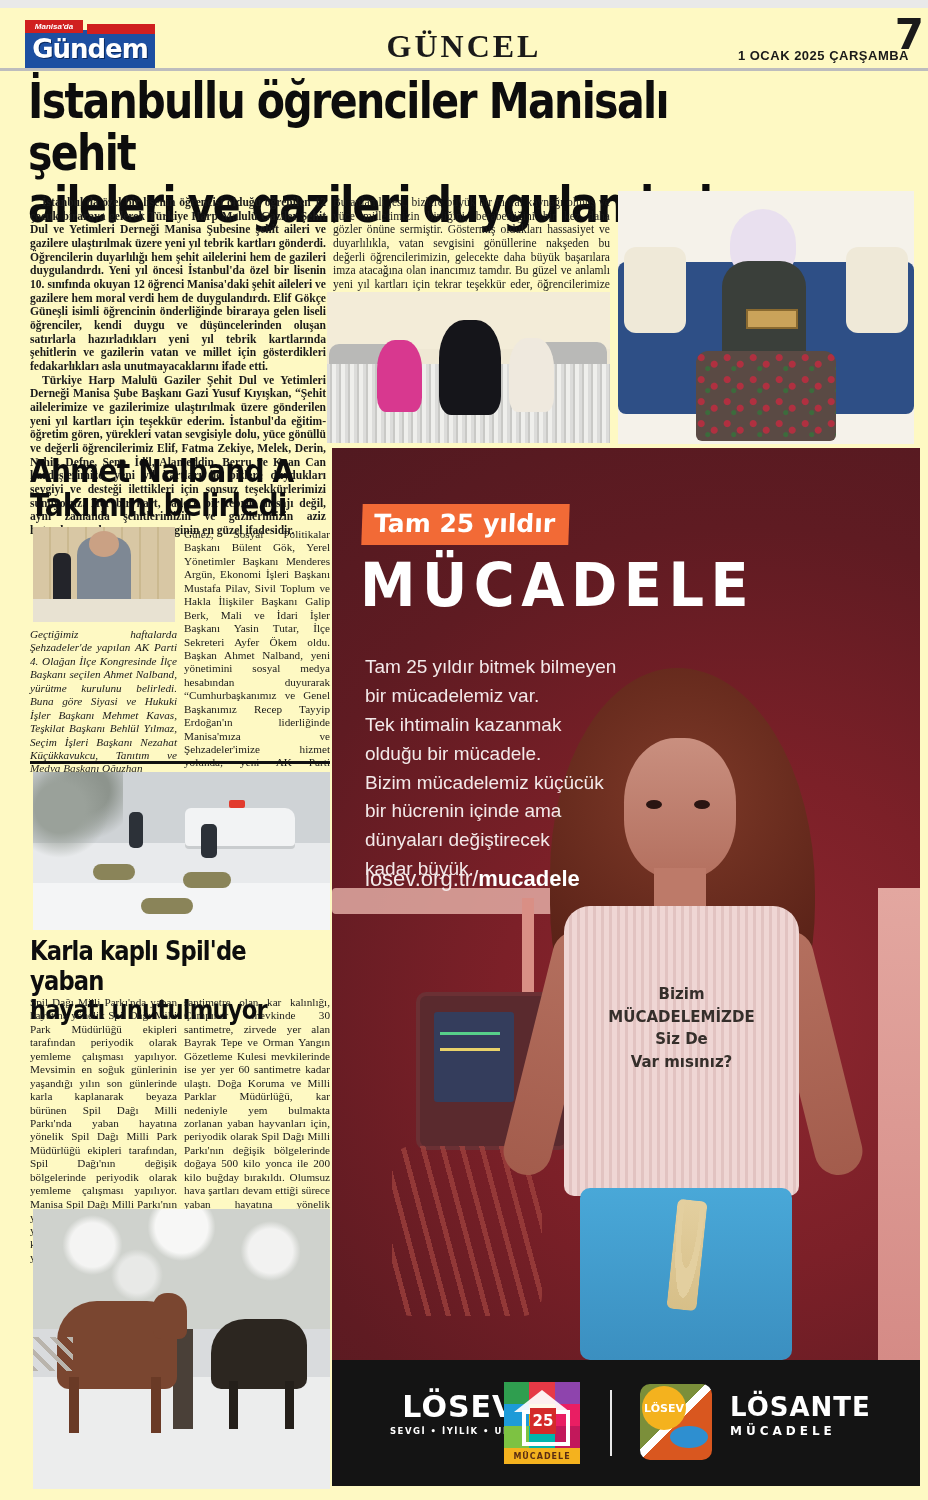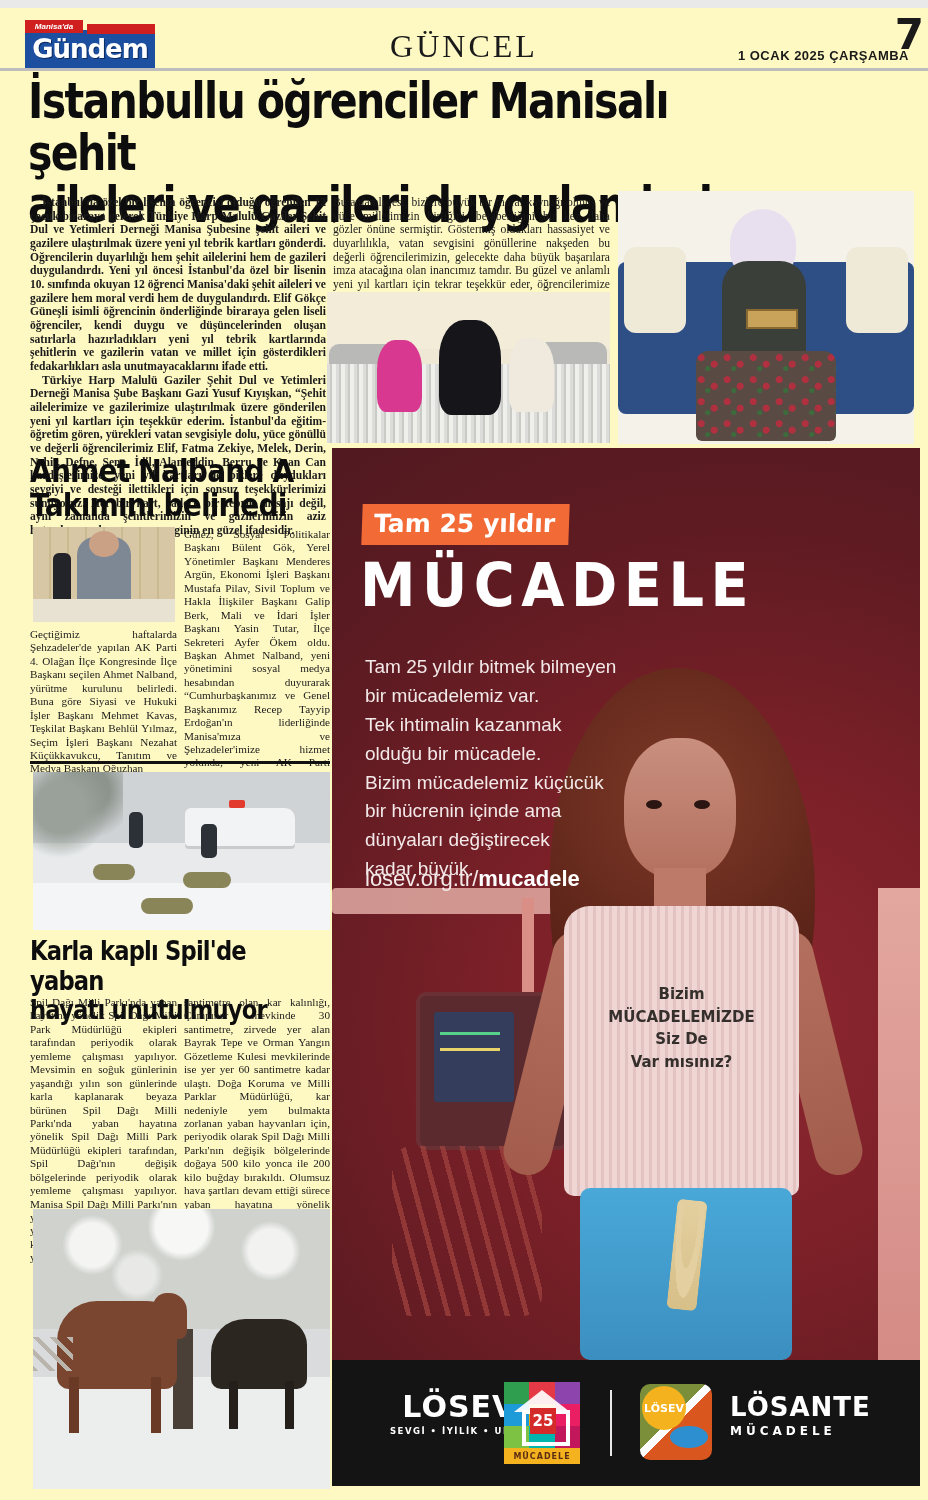--- a/index.html
+++ b/index.html
@@ -10,21 +10,21 @@
   
   .logo{left:25px;top:12px;width:130px;height:50px;}
   .logo-topleft{position:absolute;left:0;top:0;width:58px;height:13px;background:#d01f1f;color:#fff;
     font-family:"Liberation Sans",sans-serif;font-size:8px;font-weight:bold;font-style:italic;
     display:flex;align-items:center;justify-content:center;z-index:2;}
   .logo-topright{position:absolute;left:62px;top:4px;width:68px;height:10px;background:#d01f1f;z-index:2;}
   .logo-main{position:absolute;left:0;top:10px;width:130px;height:38px;background:#1d4fa1;color:#fff;
     font-family:"DejaVu Sans",sans-serif;font-weight:bold;font-size:26px;letter-spacing:-1px;
     display:flex;align-items:center;justify-content:center;text-shadow:1px 1px 0 #0a2a60;}
   .section-title{left:0;top:20px;width:928px;text-align:center;
-    font-family:"Liberation Serif",serif;font-weight:normal;font-size:32px;letter-spacing:3px;}
+    font-family:"Liberation Serif",serif;font-weight:bold;font-size:32px;letter-spacing:3px;}
   .edition-date{left:634px;top:40px;width:275px;text-align:right;
     font-family:"Liberation Sans",sans-serif;font-size:13px;font-weight:bold;letter-spacing:.5px;}
   .page-number{left:884px;top:6px;width:40px;text-align:right;
     font-family:"DejaVu Sans",sans-serif;font-weight:bold;font-size:42px;line-height:1;}
   .header-rule{left:0;top:60px;width:928px;height:3px;background:#bdbdbd;}
 
   
   .lead-headline{left:28px;top:68px;width:900px;
     font-family:"DejaVu Sans",sans-serif;font-weight:bold;font-size:49px;line-height:1.06;
     letter-spacing:-2px;transform:scaleX(.84);transform-origin:left top;white-space:pre-line;color:#0d0d0d;}
@@ -189,21 +189,21 @@
   <div class="abs sub-headline" style="left:30px;top:447px;width:330px;font-size:32px;line-height:1.05;">Ahmet Nalband A
 Takımını belirledi</div>
 
   <div class="abs photo nalband-photo">
     <div class="abs" style="left:44px;top:10px;width:54px;height:82px;background:#7e8894;border-radius:18px 18px 0 0;"></div>
     <div class="abs" style="left:56px;top:4px;width:30px;height:26px;background:#caa184;border-radius:50%;"></div>
     <div class="abs" style="left:20px;top:26px;width:18px;height:60px;background:#23242a;border-radius:6px;"></div>
     <div class="abs" style="left:0;top:72px;width:142px;height:23px;background:#e8e2d2;"></div>
   </div>
 
-  <div class="abs smallcol" style="left:30px;top:620px;width:147px;height:128px;">Geçtiğimiz haftalarda Şehzadeler'de yapılan AK Parti 4. Olağan İlçe Kongresinde İlçe Başkanı seçilen Ahmet Nalband, yürütme kurulunu belirledi. Buna göre Siyasi ve Hukuki İşler Başkanı Mehmet Kavas, Teşkilat Başkanı Behlül Yılmaz, Seçim İşleri Başkanı Nezahat Küçükkavukcu, Tanıtım ve Medya Başkanı Oğuzhan</div>
+  <div class="abs smallcol" style="left:30px;top:620px;width:147px;height:128px;font-style:italic;">Geçtiğimiz haftalarda Şehzadeler'de yapılan AK Parti 4. Olağan İlçe Kongresinde İlçe Başkanı seçilen Ahmet Nalband, yürütme kurulunu belirledi. Buna göre Siyasi ve Hukuki İşler Başkanı Mehmet Kavas, Teşkilat Başkanı Behlül Yılmaz, Seçim İşleri Başkanı Nezahat Küçükkavukcu, Tanıtım ve Medya Başkanı Oğuzhan</div>
   <div class="abs smallcol" style="left:184px;top:520px;width:146px;height:230px;">
     <span>Gülez, Sosyal Politikalar Başkanı Bülent Gök, Yerel Yönetimler Başkanı Menderes Argün, Ekonomi İşleri Başkanı Mustafa Pilav, Sivil Toplum ve Hakla İlişkiler Başkanı Galip Berk, Mali ve İdari İşler Başkanı Yasin Tutar, İlçe Sekreteri Ayfer Ökem oldu. Başkan Ahmet Nalband, yeni yönetimini sosyal medya hesabından duyurarak “Cumhurbaşkanımız ve Genel Başkanımız Recep Tayyip Erdoğan'ın liderliğinde Manisa'mıza ve Şehzadeler'imize hizmet yolunda; yeni AK Parti Şehzadeler ilçe Yürütme Kurulumuz İlçemize ve teşkilatımıza hayırlı uğurlu olsun.” açıklamasını yaptı.</span>
     <span class="byline">■ Haber Merkezi</span>
   </div>
 
   <div class="abs divider" style="left:30px;top:753px;width:300px;height:3px;"></div>
 
   <div class="abs photo snow-photo">
     <div class="abs" style="left:0;top:0;width:90px;height:90px;background:radial-gradient(circle at 30% 40%,#9aa19a 0 30%,transparent 60%),radial-gradient(circle at 60% 20%,#8d948d 0 25%,transparent 55%);"></div>
     <div class="abs" style="left:152px;top:36px;width:110px;height:38px;background:#f2f3f4;border-radius:6px 10px 4px 4px;box-shadow:0 3px 0 #c9ccce;"></div>

